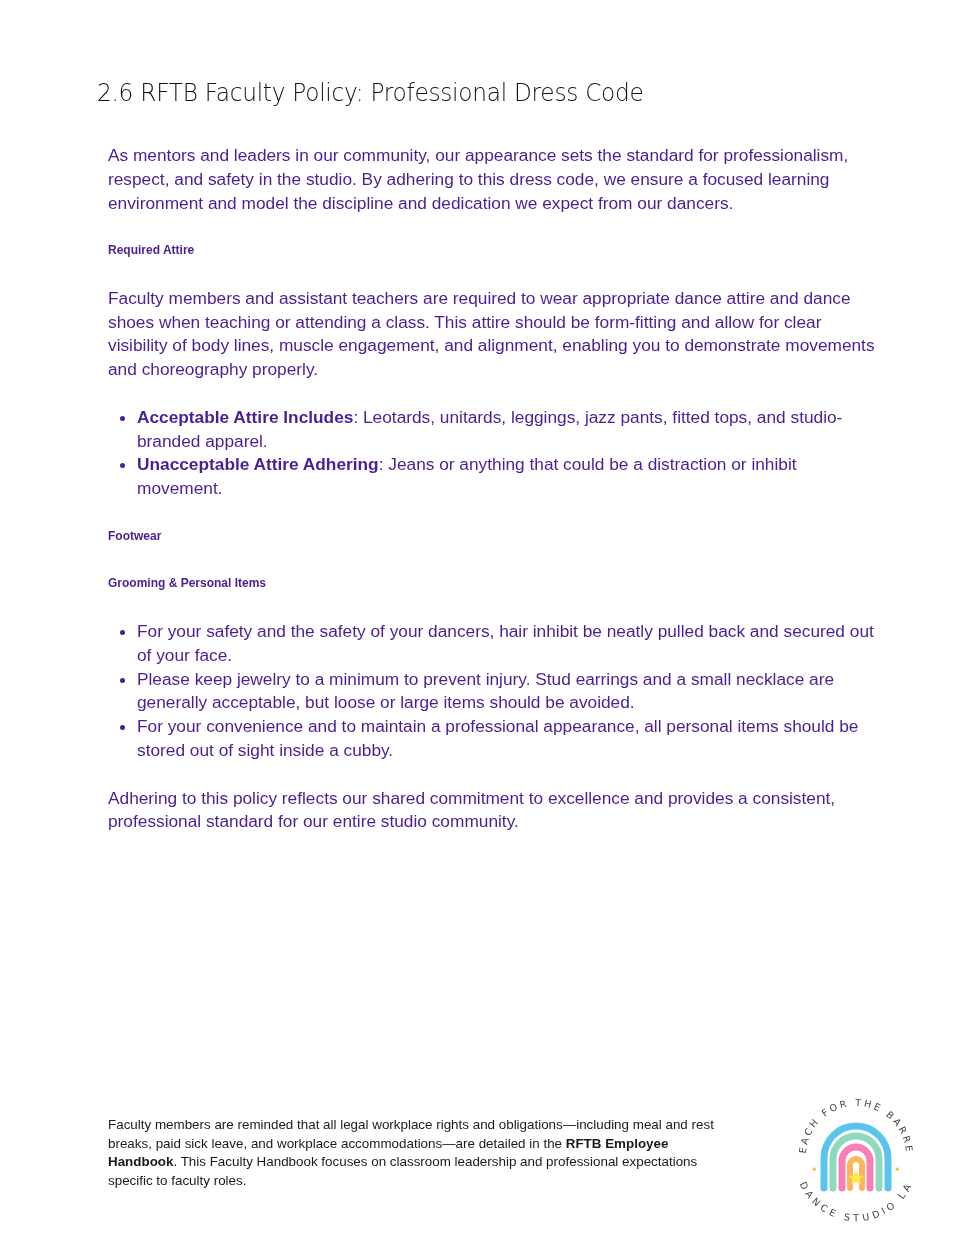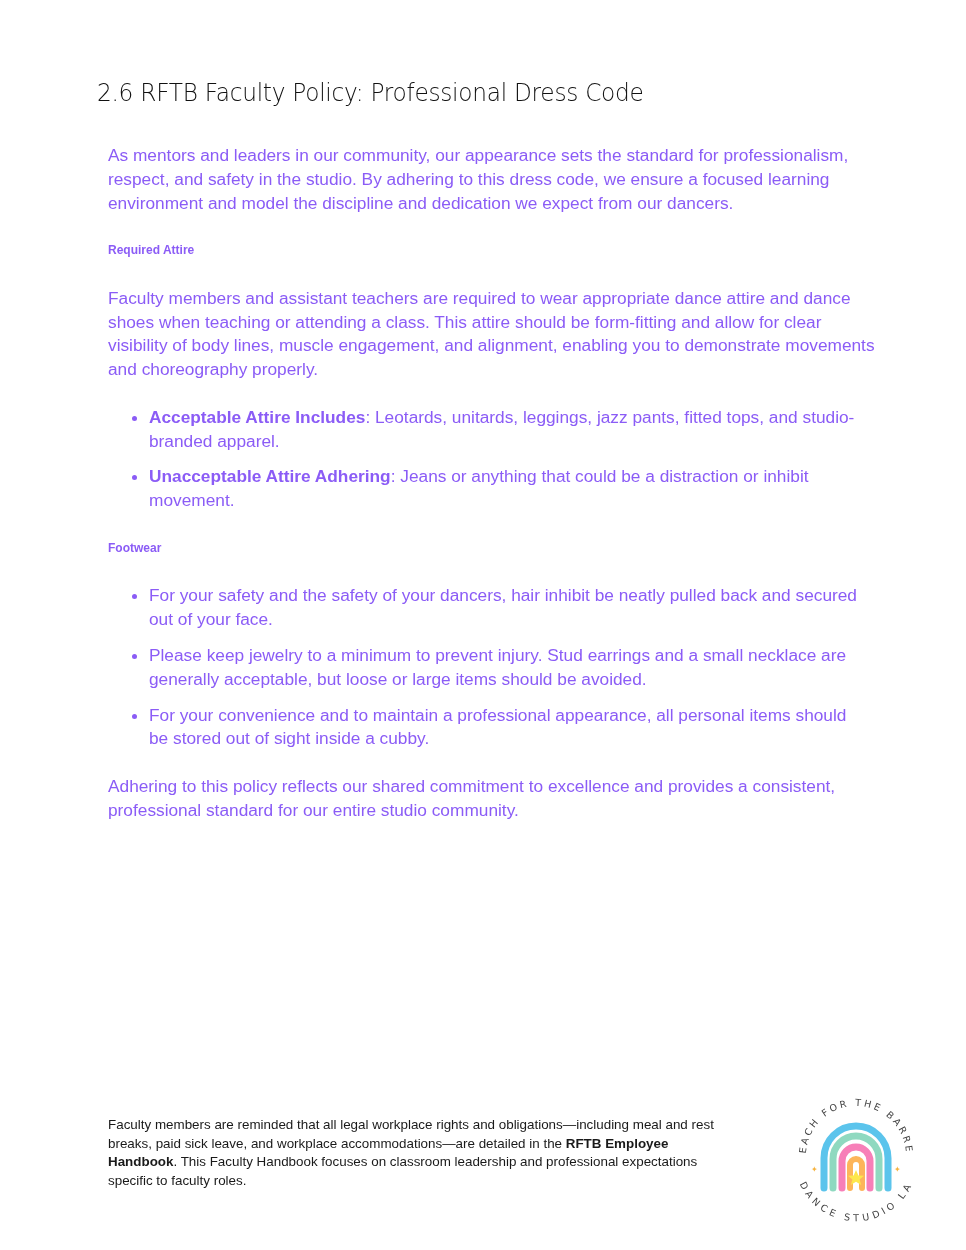--- a/index.html
+++ b/index.html
@@ -1,42 +1,43 @@
 <!DOCTYPE html>
 <html><head>
 <meta charset="utf-8">
 <style>
   html, body { margin: 0; padding: 0; background: #ffffff; }
   body { width: 966px; height: 1250px; position: relative; overflow: hidden; color: #1a1a1a; }
   .title { position: absolute; left: 97px; top: 78px; font-family: "DejaVu Sans", sans-serif; font-size: 25px; font-weight: 300; color: #111; letter-spacing: -0.3px; white-space: nowrap; transform: scaleX(0.93); transform-origin: left top; }
-  .content { position: absolute; left: 108px; top: 144px; width: 770px; font-family: "Liberation Sans", sans-serif; font-size: 17.3px; line-height: 23.8px; color: #8b5cf6; }
+  .content { position: absolute; left: 108px; top: 144px; width: 770px; font-family: "Liberation Sans", sans-serif; font-size: 17.3px; line-height: 23.8px; color: #4c1d95; }
   .content p { margin: 0 0 23.8px 0; }
   .content h2 { margin: 0 0 23.8px 0; font-size: 12px; font-weight: bold; line-height: 23.8px; }
   .content ul { margin: 0 0 23.8px 0; padding-left: 29px; }
-  .content li { margin: 12px; }
+  .content li { margin: 0; }
   .footnote { position: absolute; left: 108px; top: 1116px; width: 620px; font-family: "Liberation Sans", sans-serif; font-size: 13.4px; line-height: 18.6px; color: #1a1a1a; }
   .logo { position: absolute; left: 790px; top: 1090px; width: 132px; height: 132px; }
 </style>
 </head>
 <body>
 
 <div class="title">2.6 RFTB Faculty Policy: Professional Dress Code</div>
 
 <div class="content">
   <p>As mentors and leaders in our community, our appearance sets the standard for professionalism, respect, and safety in the studio. By adhering to this dress code, we ensure a focused learning environment and model the discipline and dedication we expect from our dancers.</p>
 
   <h2>Required Attire</h2>
   <p>Faculty members and assistant teachers are required to wear appropriate dance attire and dance shoes when teaching or attending a class. This attire should be form-fitting and allow for clear visibility of body lines, muscle engagement, and alignment, enabling you to demonstrate movements and choreography properly.</p>
   <ul>
     <li><b>Acceptable Attire Includes</b><span>: Leotards, unitards, leggings, jazz pants, fitted tops, and studio-branded apparel.</span></li>
     <li><b>Unacceptable Attire Adhering</b><span>: Jeans or anything that could be a distraction or inhibit movement.</span></li>
   </ul>
 
   <h2>Footwear</h2>
 
+  <h2>Grooming &amp; Personal Items</h2>
   <ul>
     <li>For your safety and the safety of your dancers, hair inhibit be neatly pulled back and secured out of your face.</li>
     <li>Please keep jewelry to a minimum to prevent injury. Stud earrings and a small necklace are generally acceptable, but loose or large items should be avoided.</li>
     <li>For your convenience and to maintain a professional appearance, all personal items should be stored out of sight inside a cubby.</li>
   </ul>
 
   <p>Adhering to this policy reflects our shared commitment to excellence and provides a consistent, professional standard for our entire studio community.</p>
 </div>
 
 <div class="footnote"><span>Faculty members are reminded that all legal workplace rights and obligations—including meal and rest breaks, paid sick leave, and workplace accommodations—are detailed in the </span><b>RFTB Employee Handbook</b><span>. This Faculty Handbook focuses on classroom leadership and professional expectations specific to faculty roles.</span></div>

